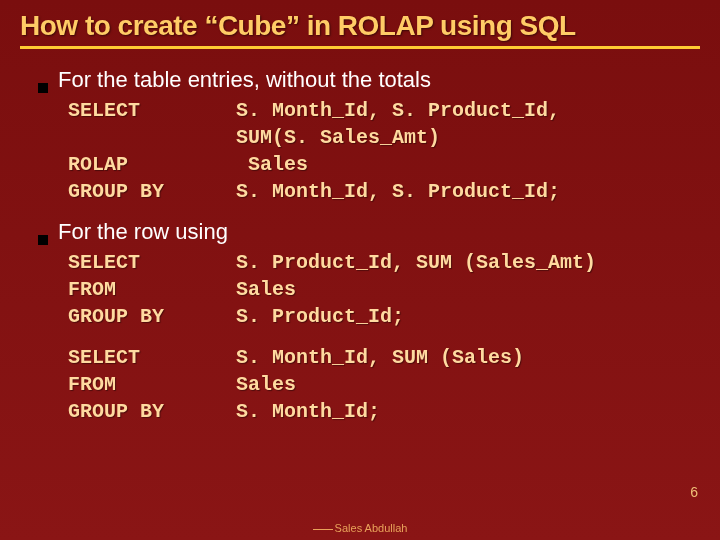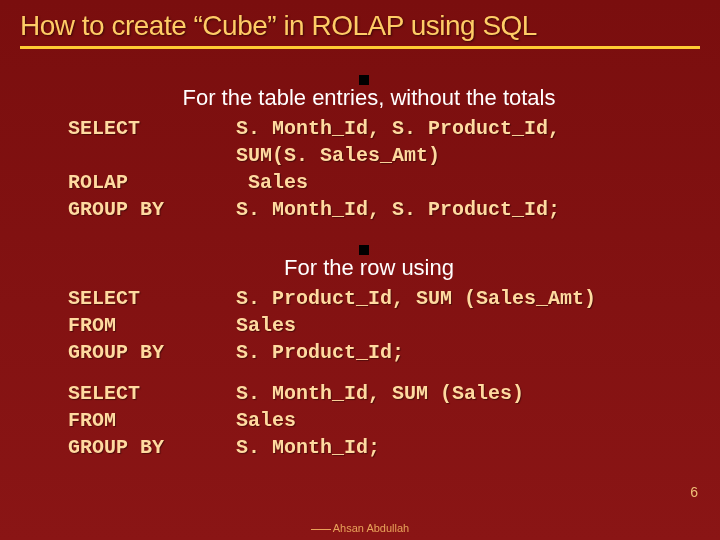--- a/index.html
+++ b/index.html
@@ -15,40 +15,39 @@
   .slide {
     width: 720px;
     height: 540px;
     position: relative;
     box-sizing: border-box;
     padding: 10px 20px 0 20px;
   }
   .title {
     color: #ffcc66;
     font-size: 28px;
-    font-weight: normal;
+    font-weight: bold;
     letter-spacing: -0.5px;
     margin: 0 0 4px 0;
     text-shadow: 1px 1px 2px rgba(0,0,0,0.5);
   }
   .underline {
     border-bottom: 3px solid #ffcc33;
     margin-bottom: 18px;
   }
   .section {
     margin-bottom: 14px;
     margin-left: 18px;
   }
   .bullet-line {
     color: #ffffff;
     font-size: 22px;
     display: flex;
-    align-items: center;
+    align-items: flex-end;
     margin-bottom: 4px;
-    flex-direction: column;
   }
   .bullet-sq {
     display: inline-block;
     width: 10px;
     height: 10px;
     background: #000;
     margin-right: 10px;
     margin-top: 8px;
     flex-shrink: 0;
   }
@@ -117,16 +116,16 @@
 
   <div class="section">
     <div class="code">SELECT        S. Month_Id, SUM (Sales)
 FROM          Sales
 GROUP BY      S. Month_Id;</div>
   </div>
 
   <div class="page-num">6</div>
 
   <div class="footer-author">
-    <span class="line"></span><span>Ahsan Abdullah</span>
+    <span class="line"></span><span>Sales Abdullah</span>
   </div>
 
 </div>
 
 </body></html>

